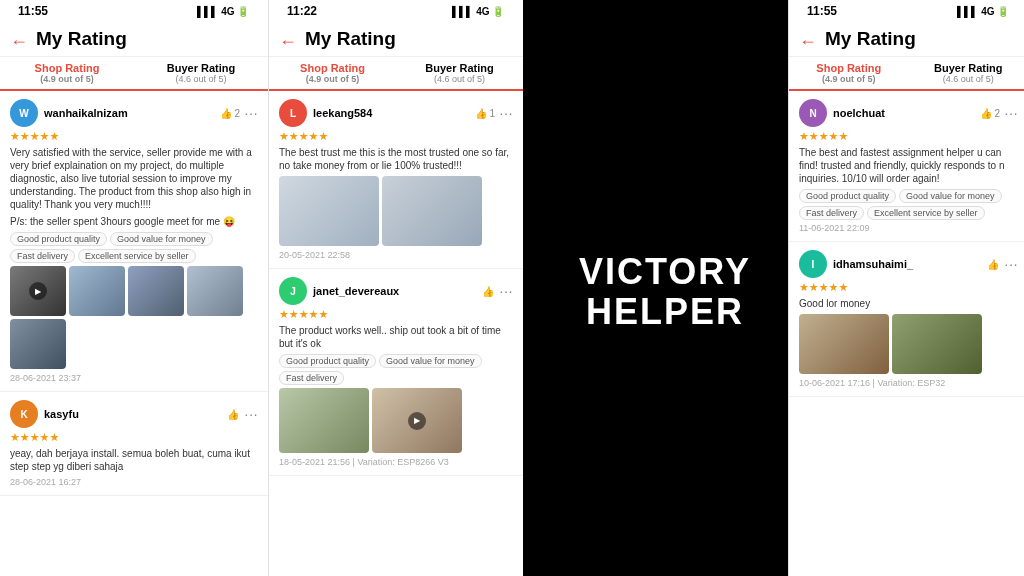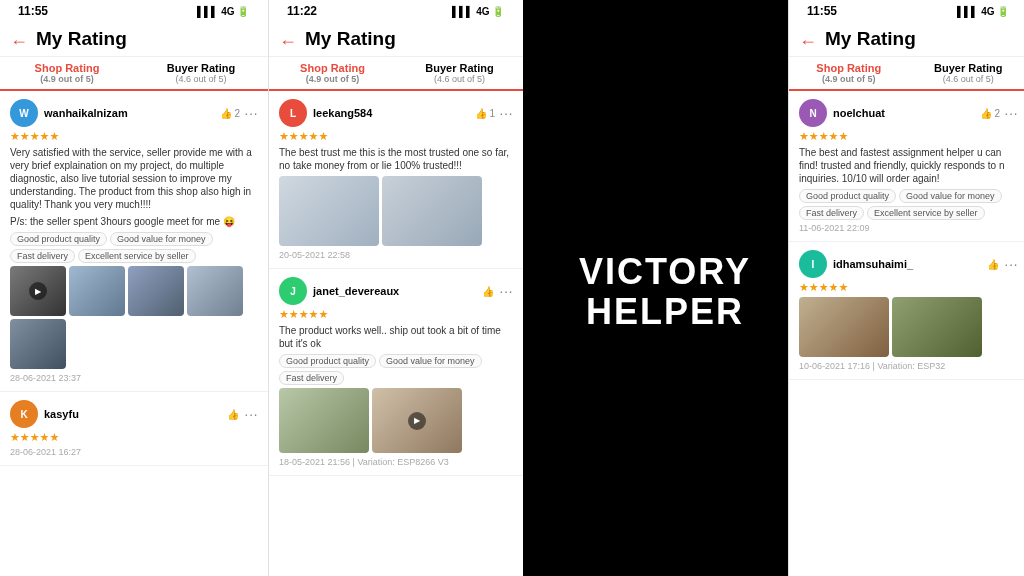--- a/index.html
+++ b/index.html
@@ -278,20 +278,21 @@
     </div>
 
     <div class="review-item">
       <div class="review-header">
         <div class="avatar orange">K</div>
         <span class="reviewer-name">kasyfu</span>
         <span class="like-btn">👍</span>
         <span class="more-btn">···</span>
       </div>
       <div class="stars">★★★★★</div>
+      <div class="review-text">yeay, dah berjaya install. semua boleh buat, cuma ikut step step yg diberi sahaja</div>
       <div class="review-date">28-06-2021 16:27</div>
     </div>
   </div>
 </div>
 
 <div class="panel-center-left">
   <div class="status-bar">
     <span class="time">11:22</span>
     <div class="status-icons">
       <span>▌▌▌</span>
@@ -415,20 +416,21 @@
     </div>
 
     <div class="review-item">
       <div class="review-header">
         <div class="avatar teal">I</div>
         <span class="reviewer-name">idhamsuhaimi_</span>
         <span class="like-btn">👍</span>
         <span class="more-btn">···</span>
       </div>
       <div class="stars">★★★★★</div>
+      <div class="review-text">Good lor money</div>
       <div class="thumb-grid">
         <div class="thumb" style="width:90px;height:60px;">
           <div class="thumb-img-sim" style="background:linear-gradient(135deg,#c0b090,#806040)"></div>
         </div>
         <div class="thumb" style="width:90px;height:60px;">
           <div class="thumb-img-sim" style="background:linear-gradient(135deg,#90a070,#506030)"></div>
         </div>
       </div>
       <div class="review-date">10-06-2021 17:16 | Variation: ESP32</div>
     </div>

